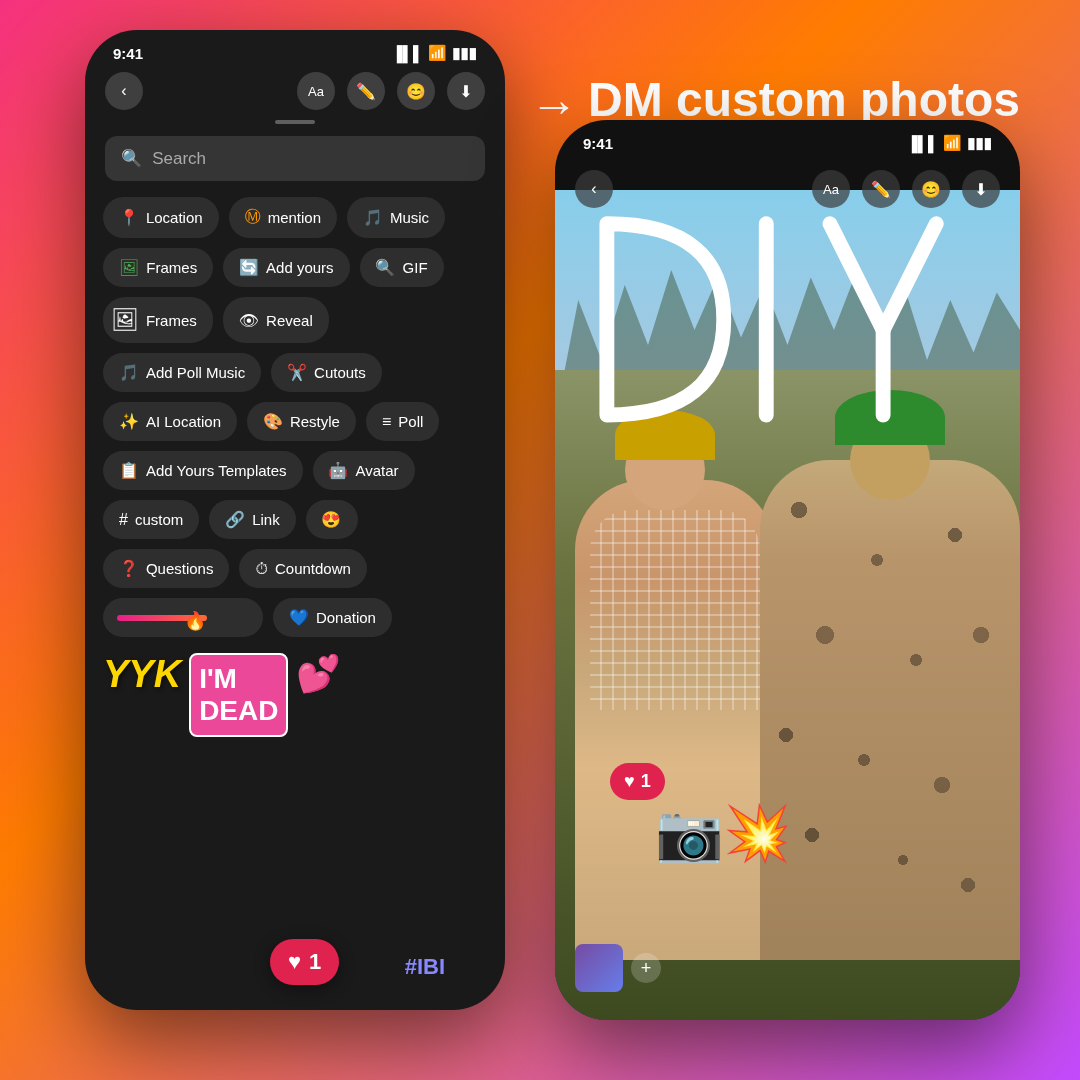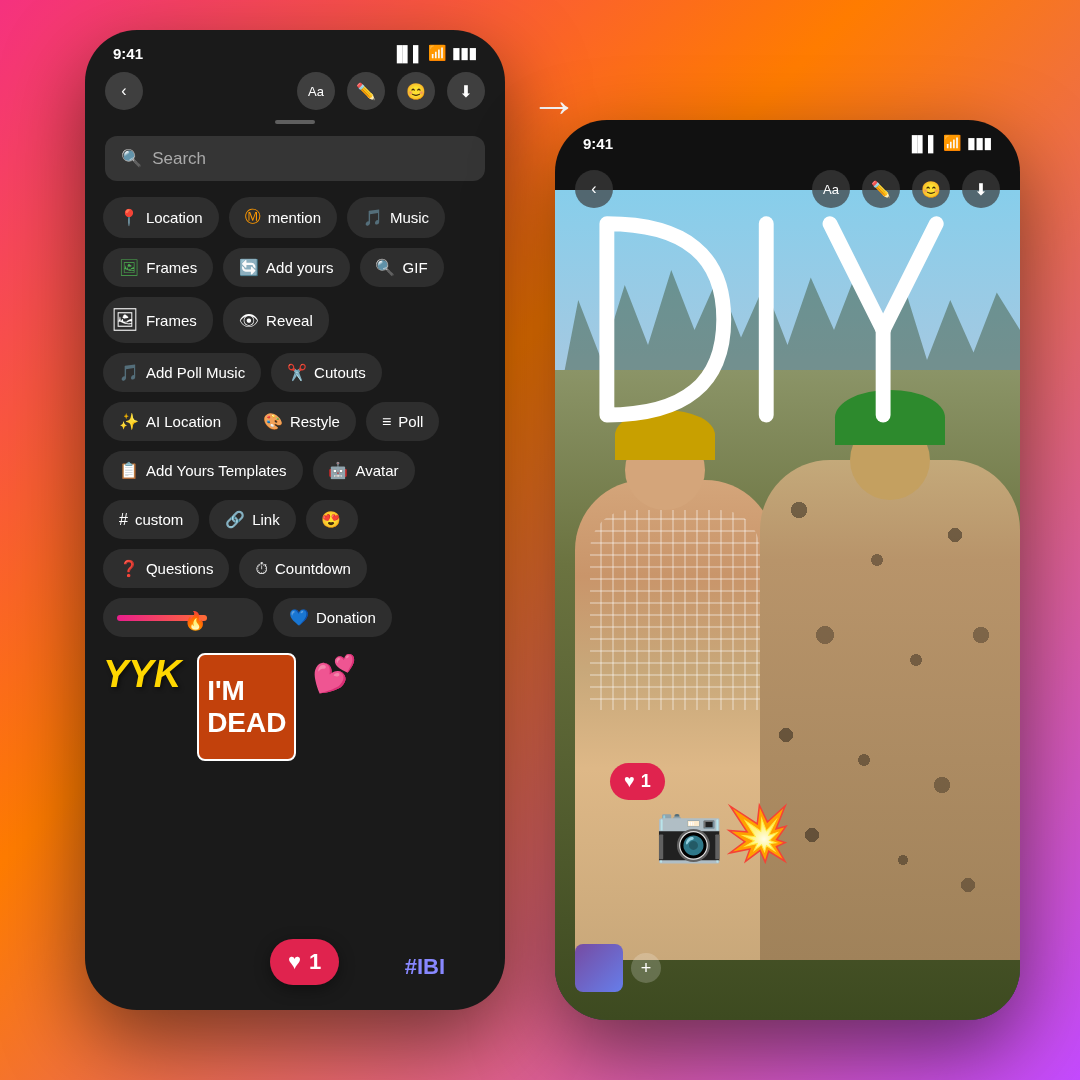--- a/index.html
+++ b/index.html
@@ -120,21 +120,21 @@
       gap: 7px;
       white-space: nowrap;
     }
     .chip-icon {
       font-size: 16px;
     }
 
     
     .stickers-row {
       display: flex;
-      gap: 16px;
+      gap: 8px;
       padding: 16px 18px 0 18px;
       font-size: 52px;
     }
     .heart-badge {
       position: absolute;
       bottom: 25px;
       left: 185px;
       background: #e0234e;
       border-radius: 28px;
       padding: 10px 18px;
@@ -328,20 +328,21 @@
       overflow: hidden;
     }
   </style>
 </head>
 <body>
 
 <div style="position:absolute;top:0;left:0;width:1080px;height:1080px;background:linear-gradient(135deg,#f5317f 0%,#ff7c00 40%,#c44aff 100%);"></div>
 
 <div class="dm-heading">
   <span>→</span>
+  <span>DM custom photos</span>
 </div>
 
 <div class="phone-left">
 
   <div class="status-bar">
     <span>9:41</span>
     <div class="status-icons">
       <span>▐▌▌</span>
       <span>📶</span>
       <span>▮▮▮</span>
@@ -477,21 +478,21 @@
       </div>
       <div class="chip">
         <span class="chip-icon">💙</span>
         <span>Donation</span>
       </div>
     </div>
   </div>
 
   <div class="stickers-row">
     <span style="font-size:38px;font-weight:900;color:#FFD700;font-style:italic;text-shadow:2px 2px 4px rgba(0,0,0,0.5);">YYK</span>
-    <span style="font-size:28px;font-weight:900;color:white;background:#c2410c;padding:20px 8px;border-radius:8px;border:2px solid #fff;">I'M<br>DEAD</span>
+    <span style="font-size:28px;font-weight:900;color:white;background:#ec4899;padding:8px 8px;border-radius:8px;border:2px solid #fff;">I'M<br>DEAD</span>
     <span style="font-size:36px;color:#ff69b4;">💕</span>
   </div>
 
   <div class="heart-badge">
     <span>♥</span>
     <span>1</span>
   </div>
 
   <div class="hashtag-text" style="position:absolute;bottom:30px;right:60px;color:#8888ff;font-size:22px;font-weight:800;">#IBI</div>
 </div>

